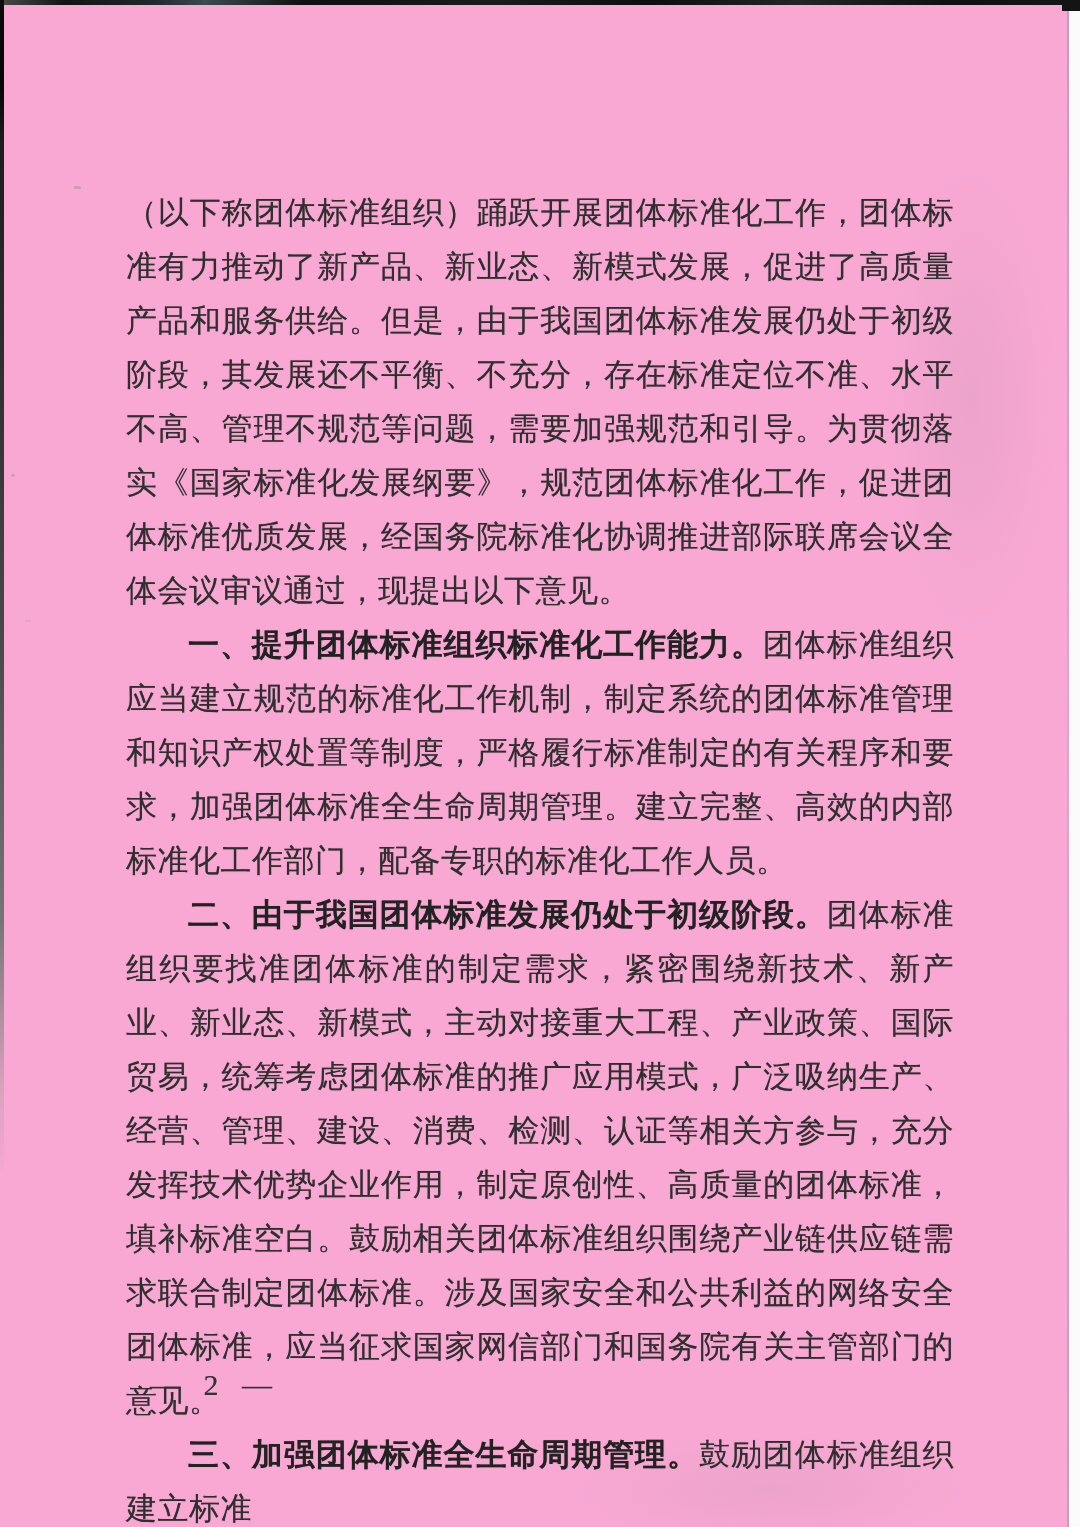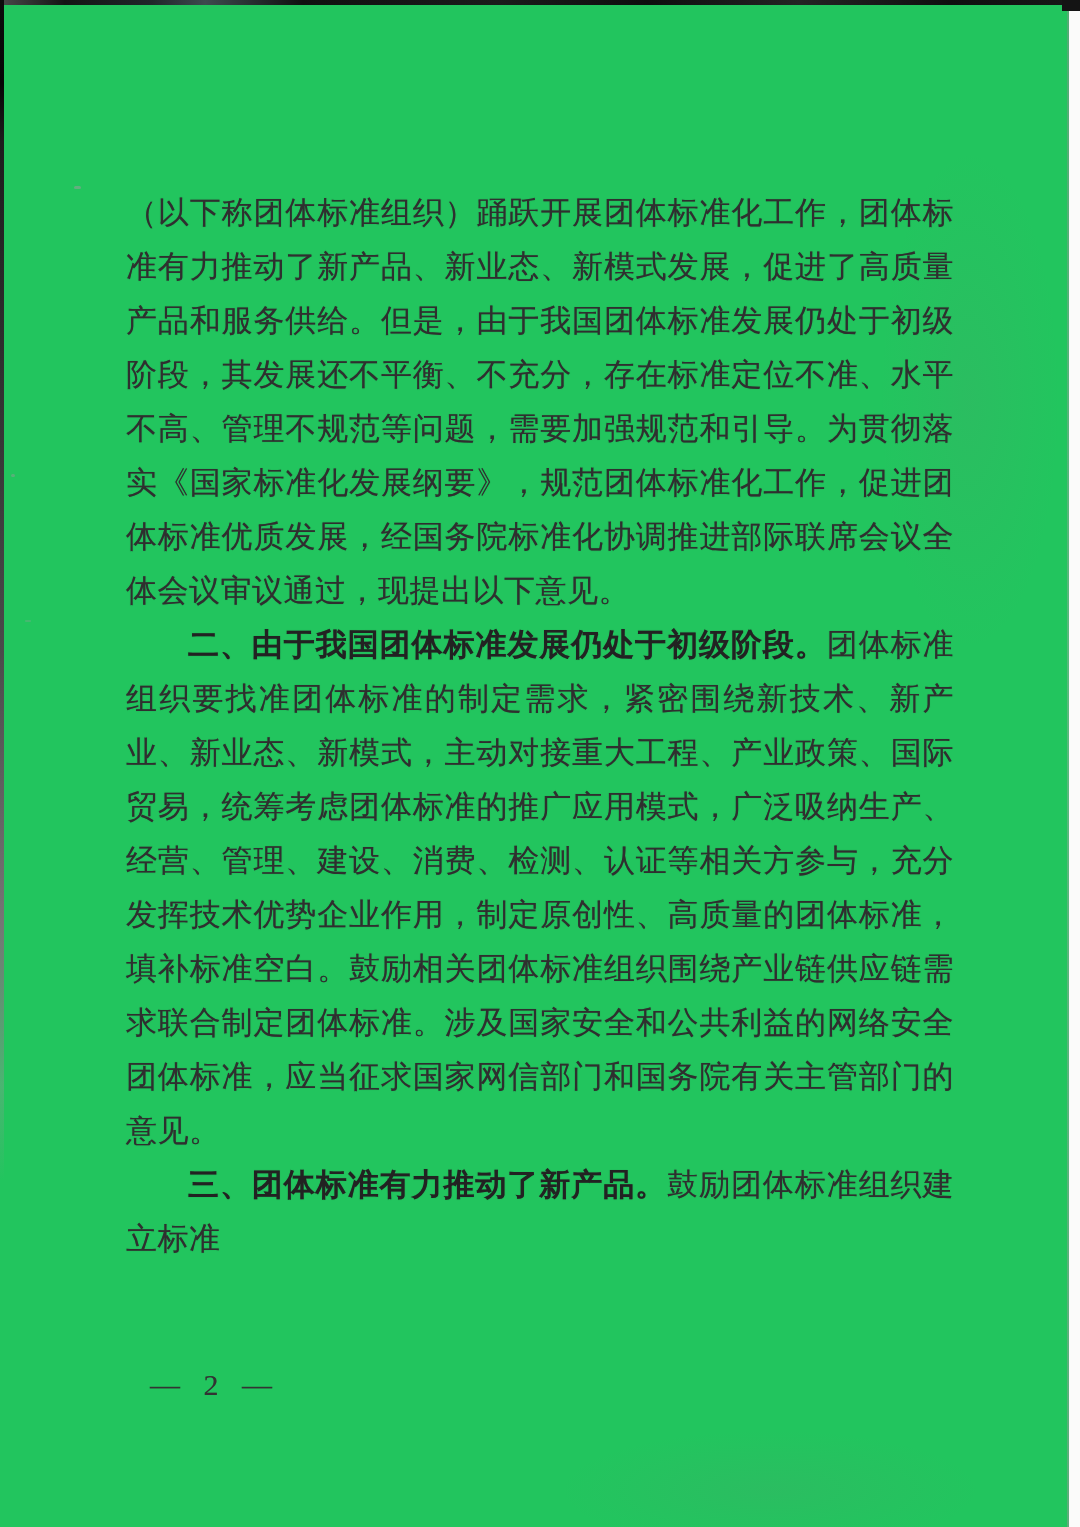--- a/index.html
+++ b/index.html
@@ -5,21 +5,21 @@
   html, body {
     margin: 0;
     padding: 0;
     background: #ffffff;
     font-family: "Liberation Serif", "DejaVu Serif", serif;
   }
   .page {
     position: relative;
     width: 1080px;
     height: 1527px;
-    background: #22c55e;
+    background: #f9a8d4;
     overflow: hidden;
     text-decoration: underline;
   }
   
   .scan-top {
     position: absolute;
     top: 0; left: 0;
     width: 100%; height: 5px;
     background: linear-gradient(90deg,
       #4a4a4a 0%, #141414 6%, #20262a 14%, #3d4a4e 19%,
@@ -107,21 +107,22 @@
   <div class="scan-corner"></div>
   <div class="speck s1"></div>
   <div class="speck s2"></div>
   <div class="speck s3"></div>
   <div class="smudge m1"></div>
   <div class="smudge m2"></div>
 
   <div class="doc">
     <p class="para"><span>（以下称团体标准组织）踊跃开展团体标准化工作，团体标准有力推动了新产品、新业态、新模式发展，促进了高质量产品和服务供给。但是，由于我国团体标准发展仍处于初级阶段，其发展还不平衡、不充分，存在标准定位不准、水平不高、管理不规范等问题，需要加强规范和引导。为贯彻落实《国家标准化发展纲要》，规范团体标准化工作，促进团体标准优质发展，经国务院标准化协调推进部际联席会议全体会议审议通过，现提出以下意见。</span></p>
 
+    <p class="para indent"><strong class="lead">一、提升团体标准组织标准化工作能力。</strong><span>团体标准组织应当建立规范的标准化工作机制，制定系统的团体标准管理和知识产权处置等制度，严格履行标准制定的有关程序和要求，加强团体标准全生命周期管理。建立完整、高效的内部标准化工作部门，配备专职的标准化工作人员。</span></p>
 
     <p class="para indent"><strong class="lead">二、由于我国团体标准发展仍处于初级阶段。</strong><span>团体标准组织要找准团体标准的制定需求，紧密围绕新技术、新产业、新业态、新模式，主动对接重大工程、产业政策、国际贸易，统筹考虑团体标准的推广应用模式，广泛吸纳生产、经营、管理、建设、消费、检测、认证等相关方参与，充分发挥技术优势企业作用，制定原创性、高质量的团体标准，填补标准空白。鼓励相关团体标准组织围绕产业链供应链需求联合制定团体标准。涉及国家安全和公共利益的网络安全团体标准，应当征求国家网信部门和国务院有关主管部门的意见。</span></p>
 
-    <p class="para indent"><strong class="lead">三、团体标准有力推动了新产品。</strong><span>鼓励团体标准组织建立标准</span></p>
+    <p class="para indent"><strong class="lead">三、加强团体标准全生命周期管理。</strong><span>鼓励团体标准组织建立标准</span></p>
   </div>
 
   <div class="footer">— 2 —</div>
 
 </div>
 
 </body></html>

